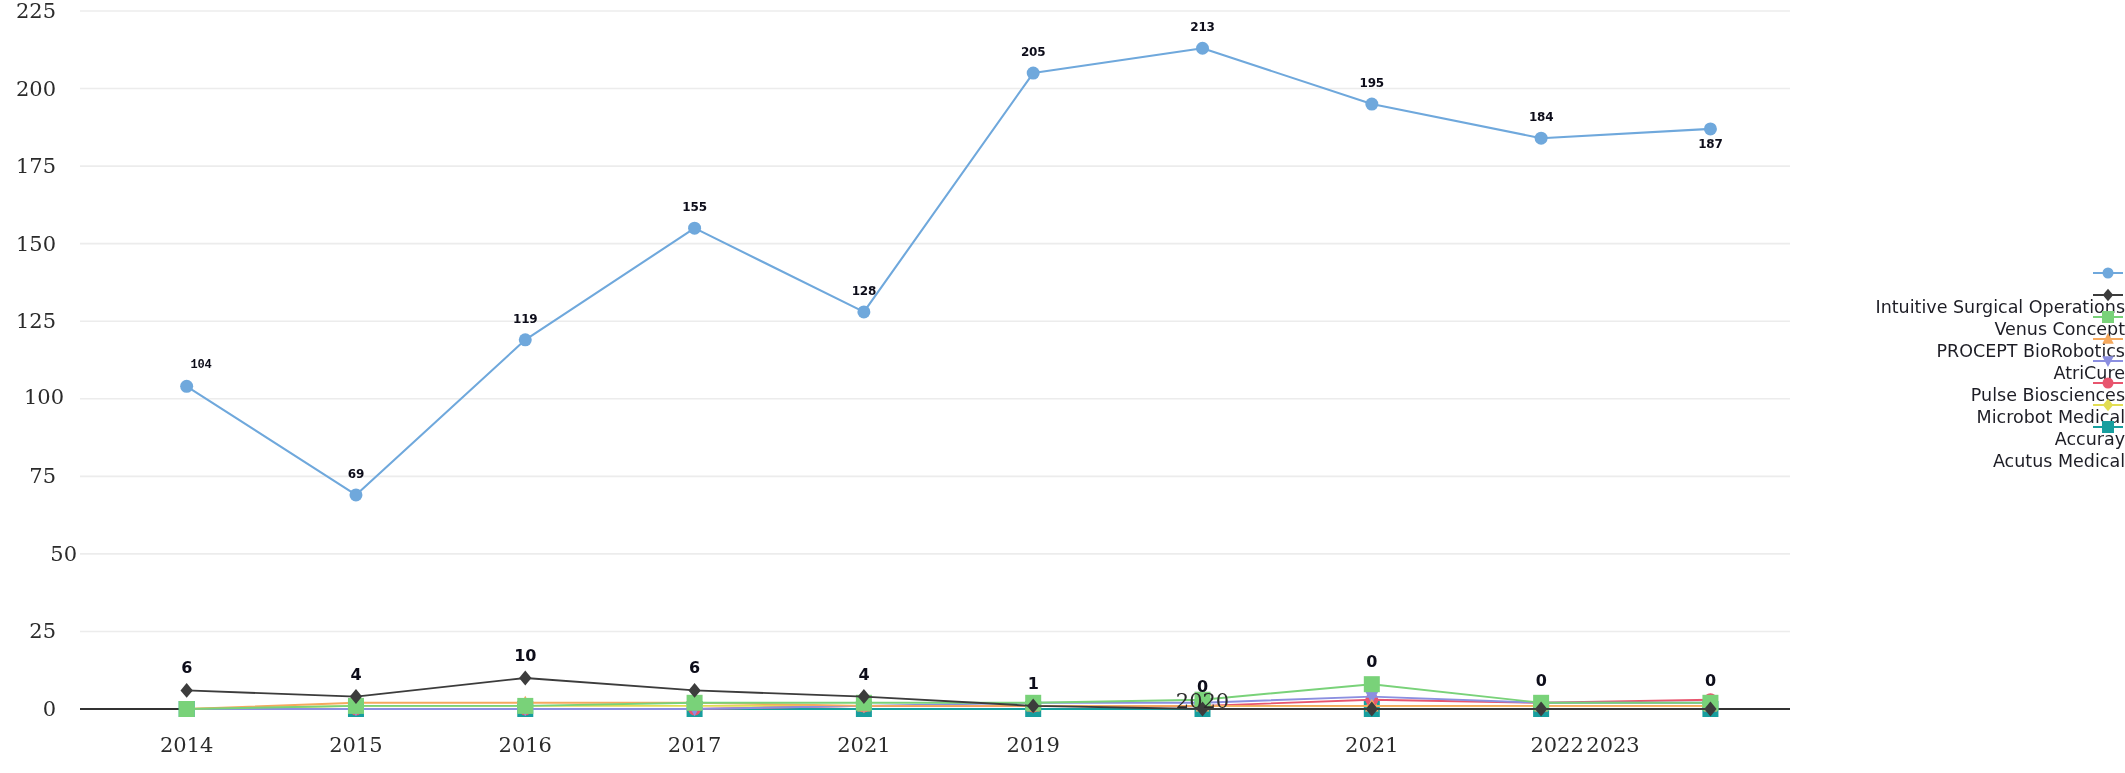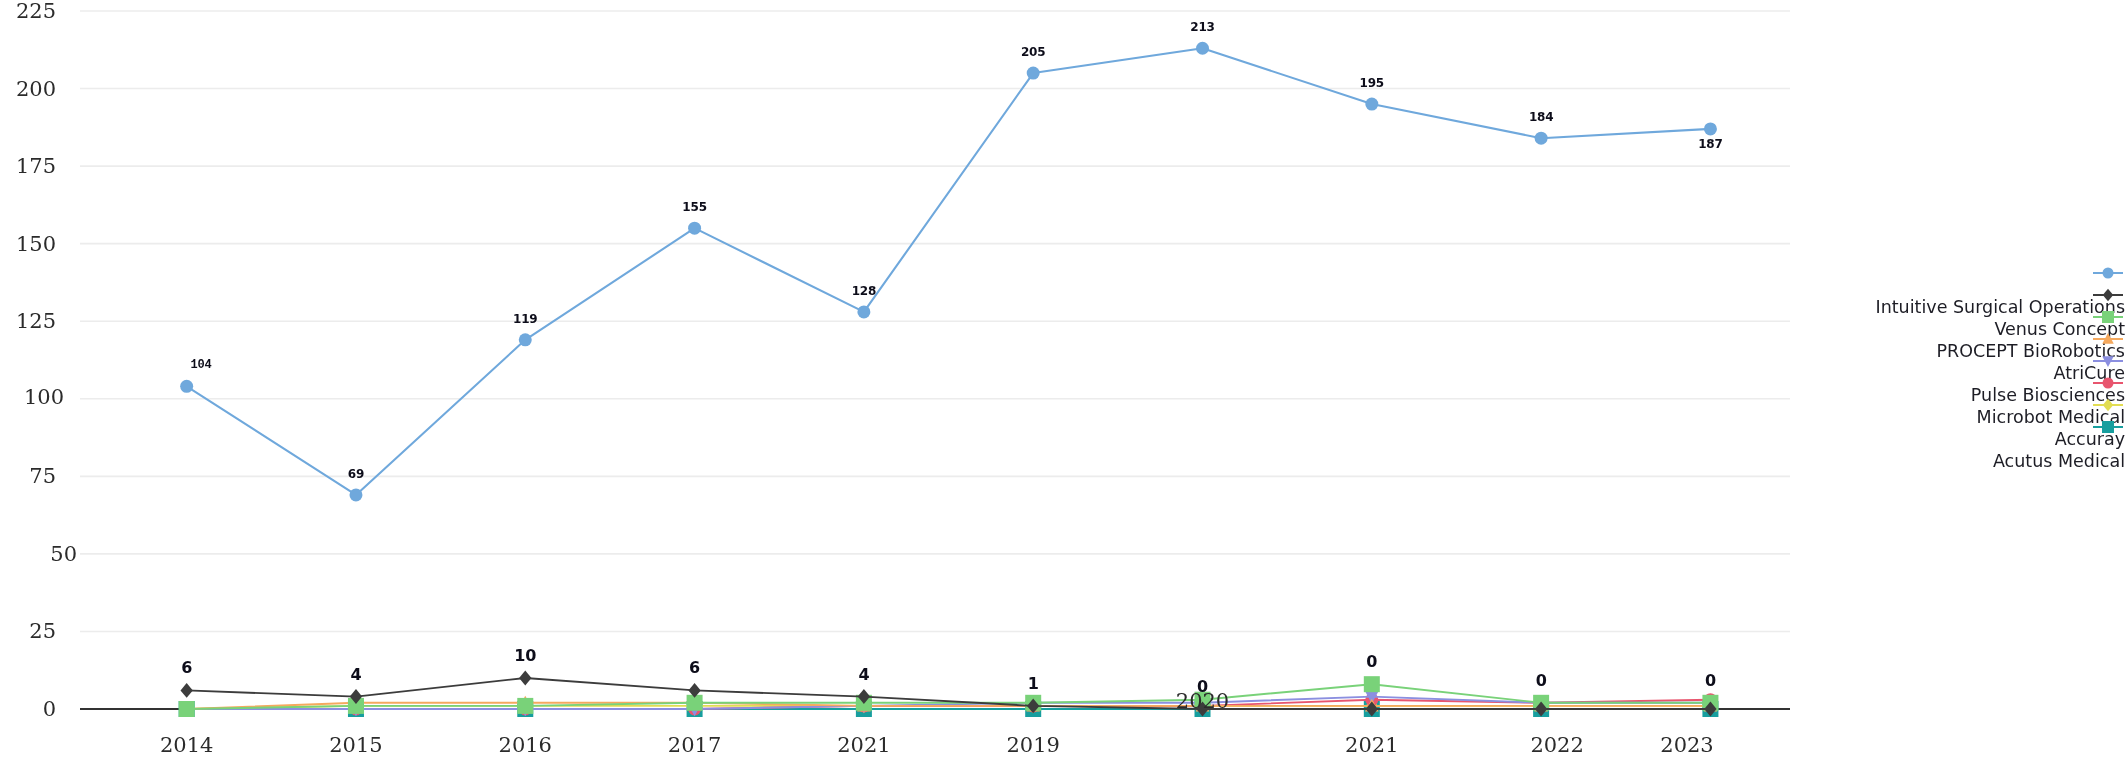--- a/index.html
+++ b/index.html
@@ -214,21 +214,21 @@
     <div id="xtick-layer">
         <div class="xtick-label" style="left: 186.663px; top: 733px;">2014</div>
         <div class="xtick-label" style="left: 355.97px; top: 733px;">2015</div>
         <div class="xtick-label" style="left: 525.277px; top: 733px;">2016</div>
         <div class="xtick-label" style="left: 694.584px; top: 733px;">2017</div>
         <div class="xtick-label" style="left: 863.891px; top: 733px;">2021</div>
         <div class="xtick-label" style="left: 1033.2px; top: 733px;">2019</div>
         <div class="xtick-label" style="left: 1202.5px; top: 689px;">2020</div>
         <div class="xtick-label" style="left: 1371.81px; top: 733px;">2021</div>
         <div class="xtick-label" style="left: 1541.12px; top: 733px; margin-left: 16px;">2022</div>
-        <div class="xtick-label" style="left: 1687px; top: 733px;">2023</div>
+        <div class="xtick-label" style="left: 1613px; top: 733px;">2023</div>
       </div>
     <div id="label-layer">
         <div class="pt-label" style="left: 201px; top: 372.369px; font-family: Liberation Mono, monospace;">104</div>
         <div class="pt-label" style="left: 355.97px; top: 480.947px;">69</div>
         <div class="pt-label" style="left: 525.277px; top: 325.836px;">119</div>
         <div class="pt-label" style="left: 694.584px; top: 214.156px;">155</div>
         <div class="pt-label" style="left: 863.891px; top: 297.916px;">128</div>
         <div class="pt-label" style="left: 1033.2px; top: 59.0444px;">205</div>
         <div class="pt-label" style="left: 1202.5px; top: 34.2267px;">213</div>
         <div class="pt-label" style="left: 1371.81px; top: 90.0667px;">195</div>

